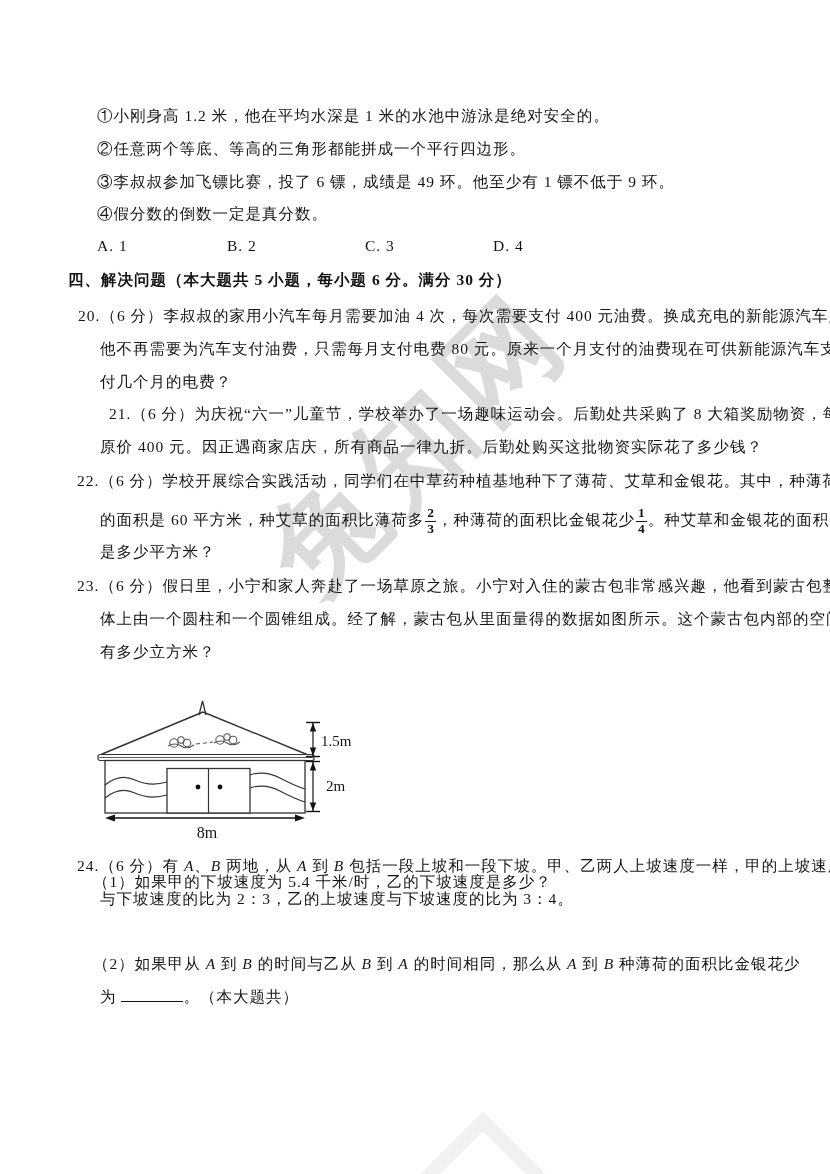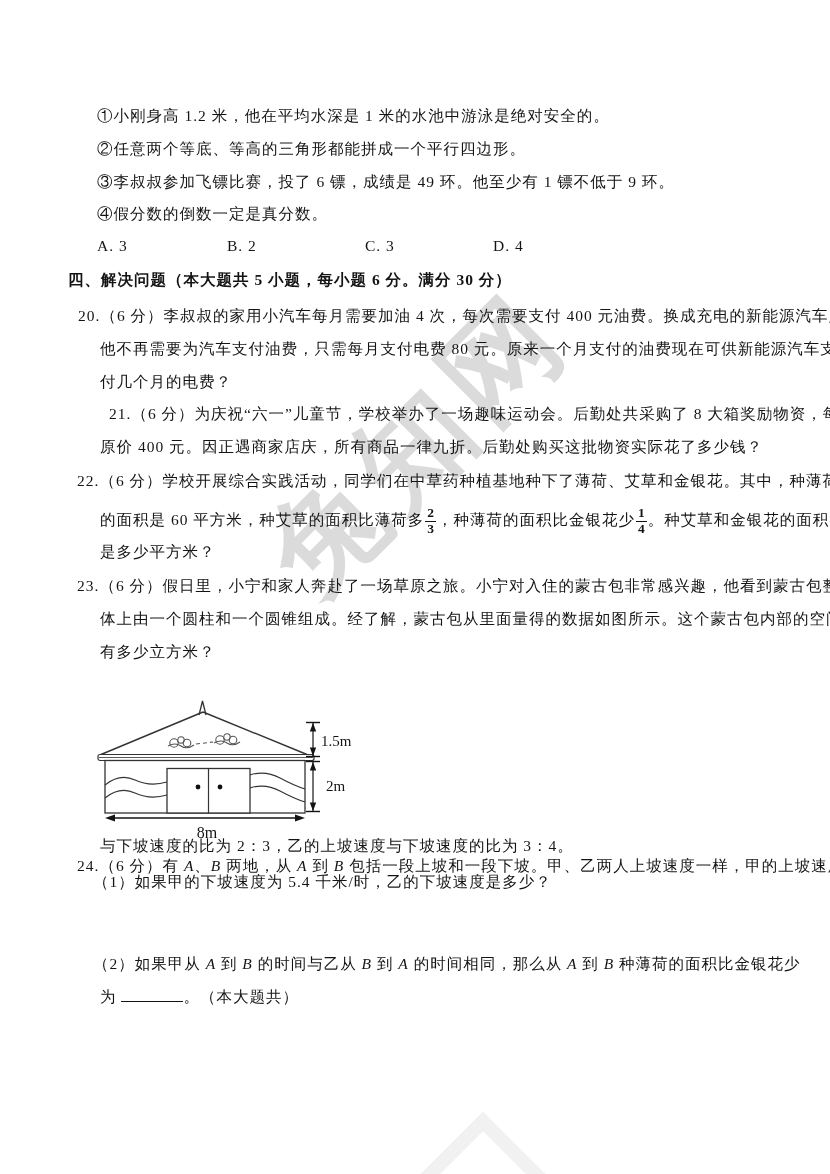--- a/index.html
+++ b/index.html
@@ -48,21 +48,21 @@
   <div class="wm-logo">
     
     
   </div>
 
   <div class="line" style="left:97px; top:105px;">①小刚身高 1.2 米，他在平均水深是 1 米的水池中游泳是绝对安全的。</div>
   <div class="line" style="left:97px; top:138px;">②任意两个等底、等高的三角形都能拼成一个平行四边形。</div>
   <div class="line" style="left:97px; top:171px;">③李叔叔参加飞镖比赛，投了 6 镖，成绩是 49 环。他至少有 1 镖不低于 9 环。</div>
   <div class="line" style="left:97px; top:203px;">④假分数的倒数一定是真分数。</div>
 
-  <span class="opt" style="left:97px;  top:237px;">A. 3</span>
+  <span class="opt" style="left:97px;  top:237px;">A. 1</span>
   <span class="opt" style="left:227px; top:237px;">B. 2</span>
   <span class="opt" style="left:365px; top:237px;">C. 3</span>
   <span class="opt" style="left:493px; top:237px;">D. 4</span>
 
   <div class="line bold" style="left:68px; top:269px;">四、解决问题（本大题共 5 小题，每小题 6 分。满分 30 分）</div>
 
   <div class="line" style="left:78px;  top:305px;">20.（6 分）李叔叔的家用小汽车每月需要加油 4 次，每次需要支付 400 元油费。换成充电的新能源汽车后，</div>
   <div class="line" style="left:100px; top:338px;">他不再需要为汽车支付油费，只需每月支付电费 80 元。原来一个月支付的油费现在可供新能源汽车支</div>
   <div class="line" style="left:100px; top:371px;">付几个月的电费？</div>
 
@@ -134,18 +134,18 @@
 
     <line x1="211" y1="65.5" x2="225" y2="65.5" stroke="#141414" stroke-width="1.4"></line>
     <line x1="218" y1="66" x2="218" y2="115" stroke="#141414" stroke-width="1.2"></line>
     <polygon points="218,66 214.8,74.5 221.2,74.5" fill="#141414"></polygon>
     <polygon points="218,115 214.8,106.5 221.2,106.5" fill="#141414"></polygon>
     <line x1="211" y1="115.5" x2="225" y2="115.5" stroke="#141414" stroke-width="1.4"></line>
     <text x="231" y="95" font-size="15">2m</text>
   </svg>
 
   <div class="line" style="left:77px;  top:855px;"><span>24.（6 分）有 </span><span class="it">A</span><span>、</span><span class="it">B</span><span> 两地，从 </span><span class="it">A</span><span> 到 </span><span class="it">B</span><span> 包括一段上坡和一段下坡。甲、乙两人上坡速度一样，甲的上坡速度</span></div>
-  <div class="line" style="left:100px; top:835px;">与下坡速度的比为 2：3，乙的上坡速度与下坡速度的比为 3：4。</div>
+  <div class="line" style="left:100px; top:888px;">与下坡速度的比为 2：3，乙的上坡速度与下坡速度的比为 3：4。</div>
   <div class="line" style="left:93px;  top:871px;">（1）如果甲的下坡速度为 5.4 千米/时，乙的下坡速度是多少？</div>
   <div class="line" style="left:93px;  top:953px;"><span>（2）如果甲从 </span><span class="it">A</span><span> 到 </span><span class="it">B</span><span> 的时间与乙从 </span><span class="it">B</span><span> 到 </span><span class="it">A</span><span> 的时间相同，那么从 </span><span class="it">A</span><span> 到 </span><span class="it">B</span><span> 种薄荷的面积比金银花少</span></div>
   <div class="line" style="left:100px; top:986px;"><span>为 </span><span class="blank" style="width: 62px;"></span><span>。（本大题共）</span></div>
 
 </div>
 
 </body></html>

